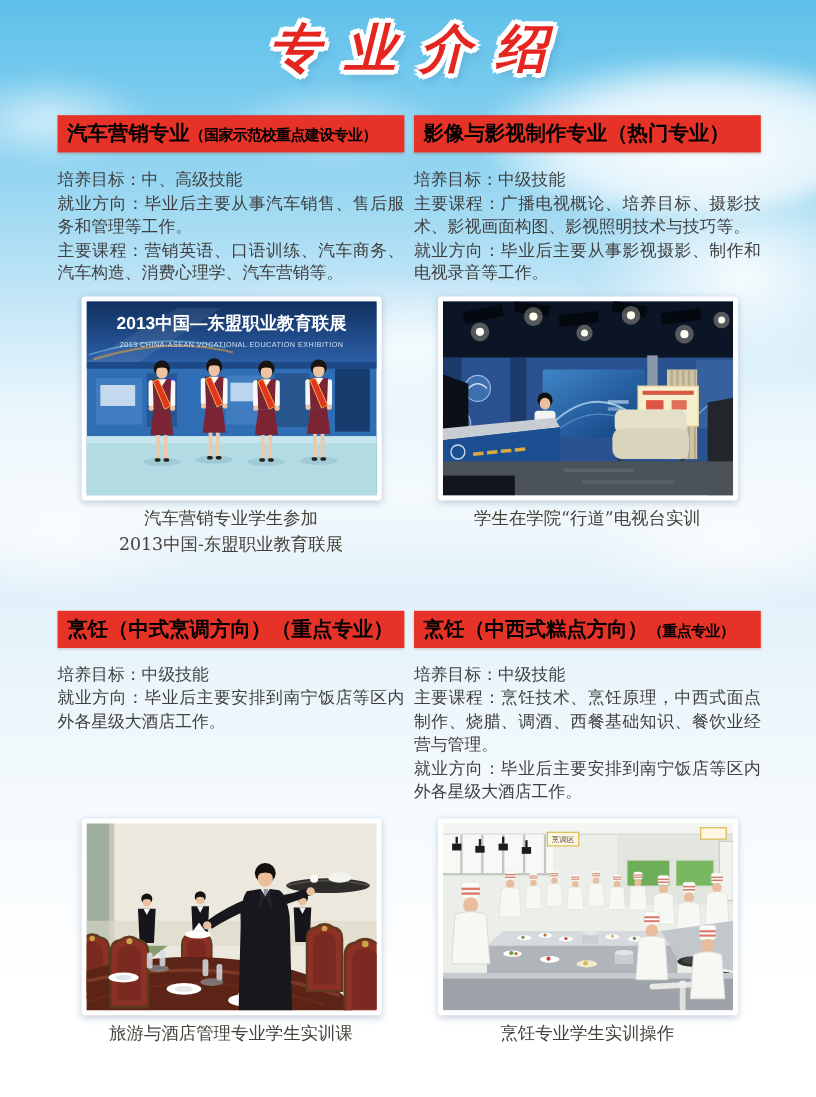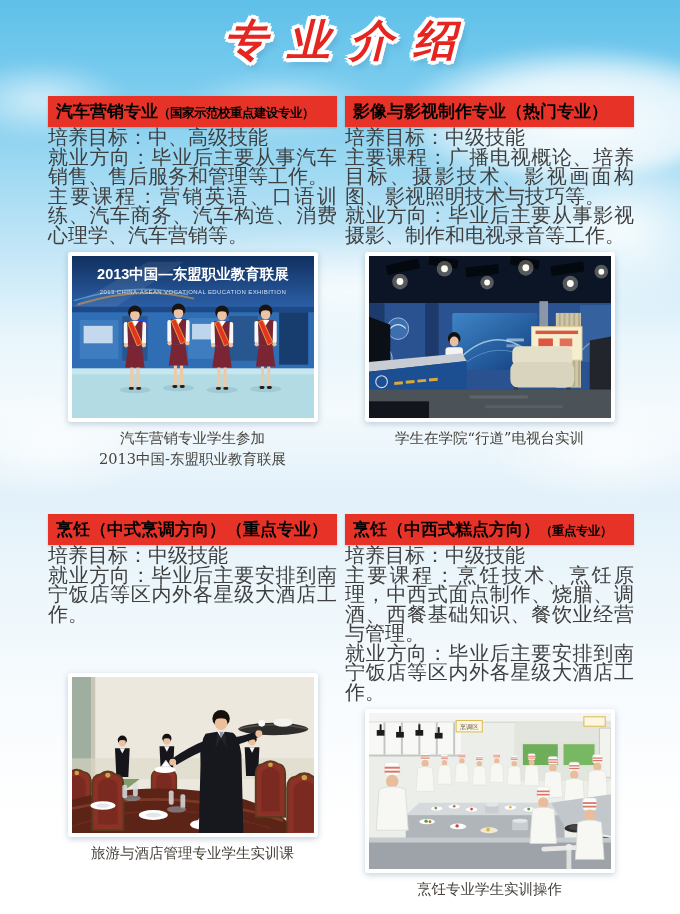--- a/index.html
+++ b/index.html
@@ -32,21 +32,21 @@
   .sections{position:relative;margin:0 46px 0 48px;display:grid;grid-template-columns:1fr 1fr;column-gap:8px;row-gap:44px;}
   .section{min-width:0;}
   .sec-header{
     height:31px;background:#e73228;color:#000000;display:flex;align-items:baseline;
     padding:0 8px;white-space:nowrap;overflow:hidden;
     box-shadow:0 1px 2px rgba(120,30,20,.25);
   }
   .sec-header .t{font-size:17px;font-weight:bold;line-height:31px;}
   .sec-header .sfx{font-size:17px;font-weight:bold;line-height:31px;}
   .sec-header .sfx.sm{font-size:12.5px;letter-spacing:-0.5px;}
-  .sec-body{margin-top:1px;color:#3f3f3f;font-size:20px;line-height:19.5px;text-align:justify;}
+  .sec-body{margin-top:15px;color:#3f3f3f;font-size:14px;line-height:19.5px;text-align:justify;font-family:Liberation Mono, monospace;}
   .sec-body.r1{min-height:96px;}
   .sec-body.r2{min-height:120px;}
   .sec-body p{margin:0;}
 
   .photo{width:242px;margin:7px auto 0;border:4px solid #fff;border-radius:3px;overflow:hidden;
     box-shadow:0 2px 6px rgba(50,90,130,.28);background:#fff;}
   .photo svg{display:block;}
 
   .caption{margin-top:6px;text-align:center;font-family:"DejaVu Serif",serif;
     color:#46423b;font-size:14.5px;line-height:21px;}

